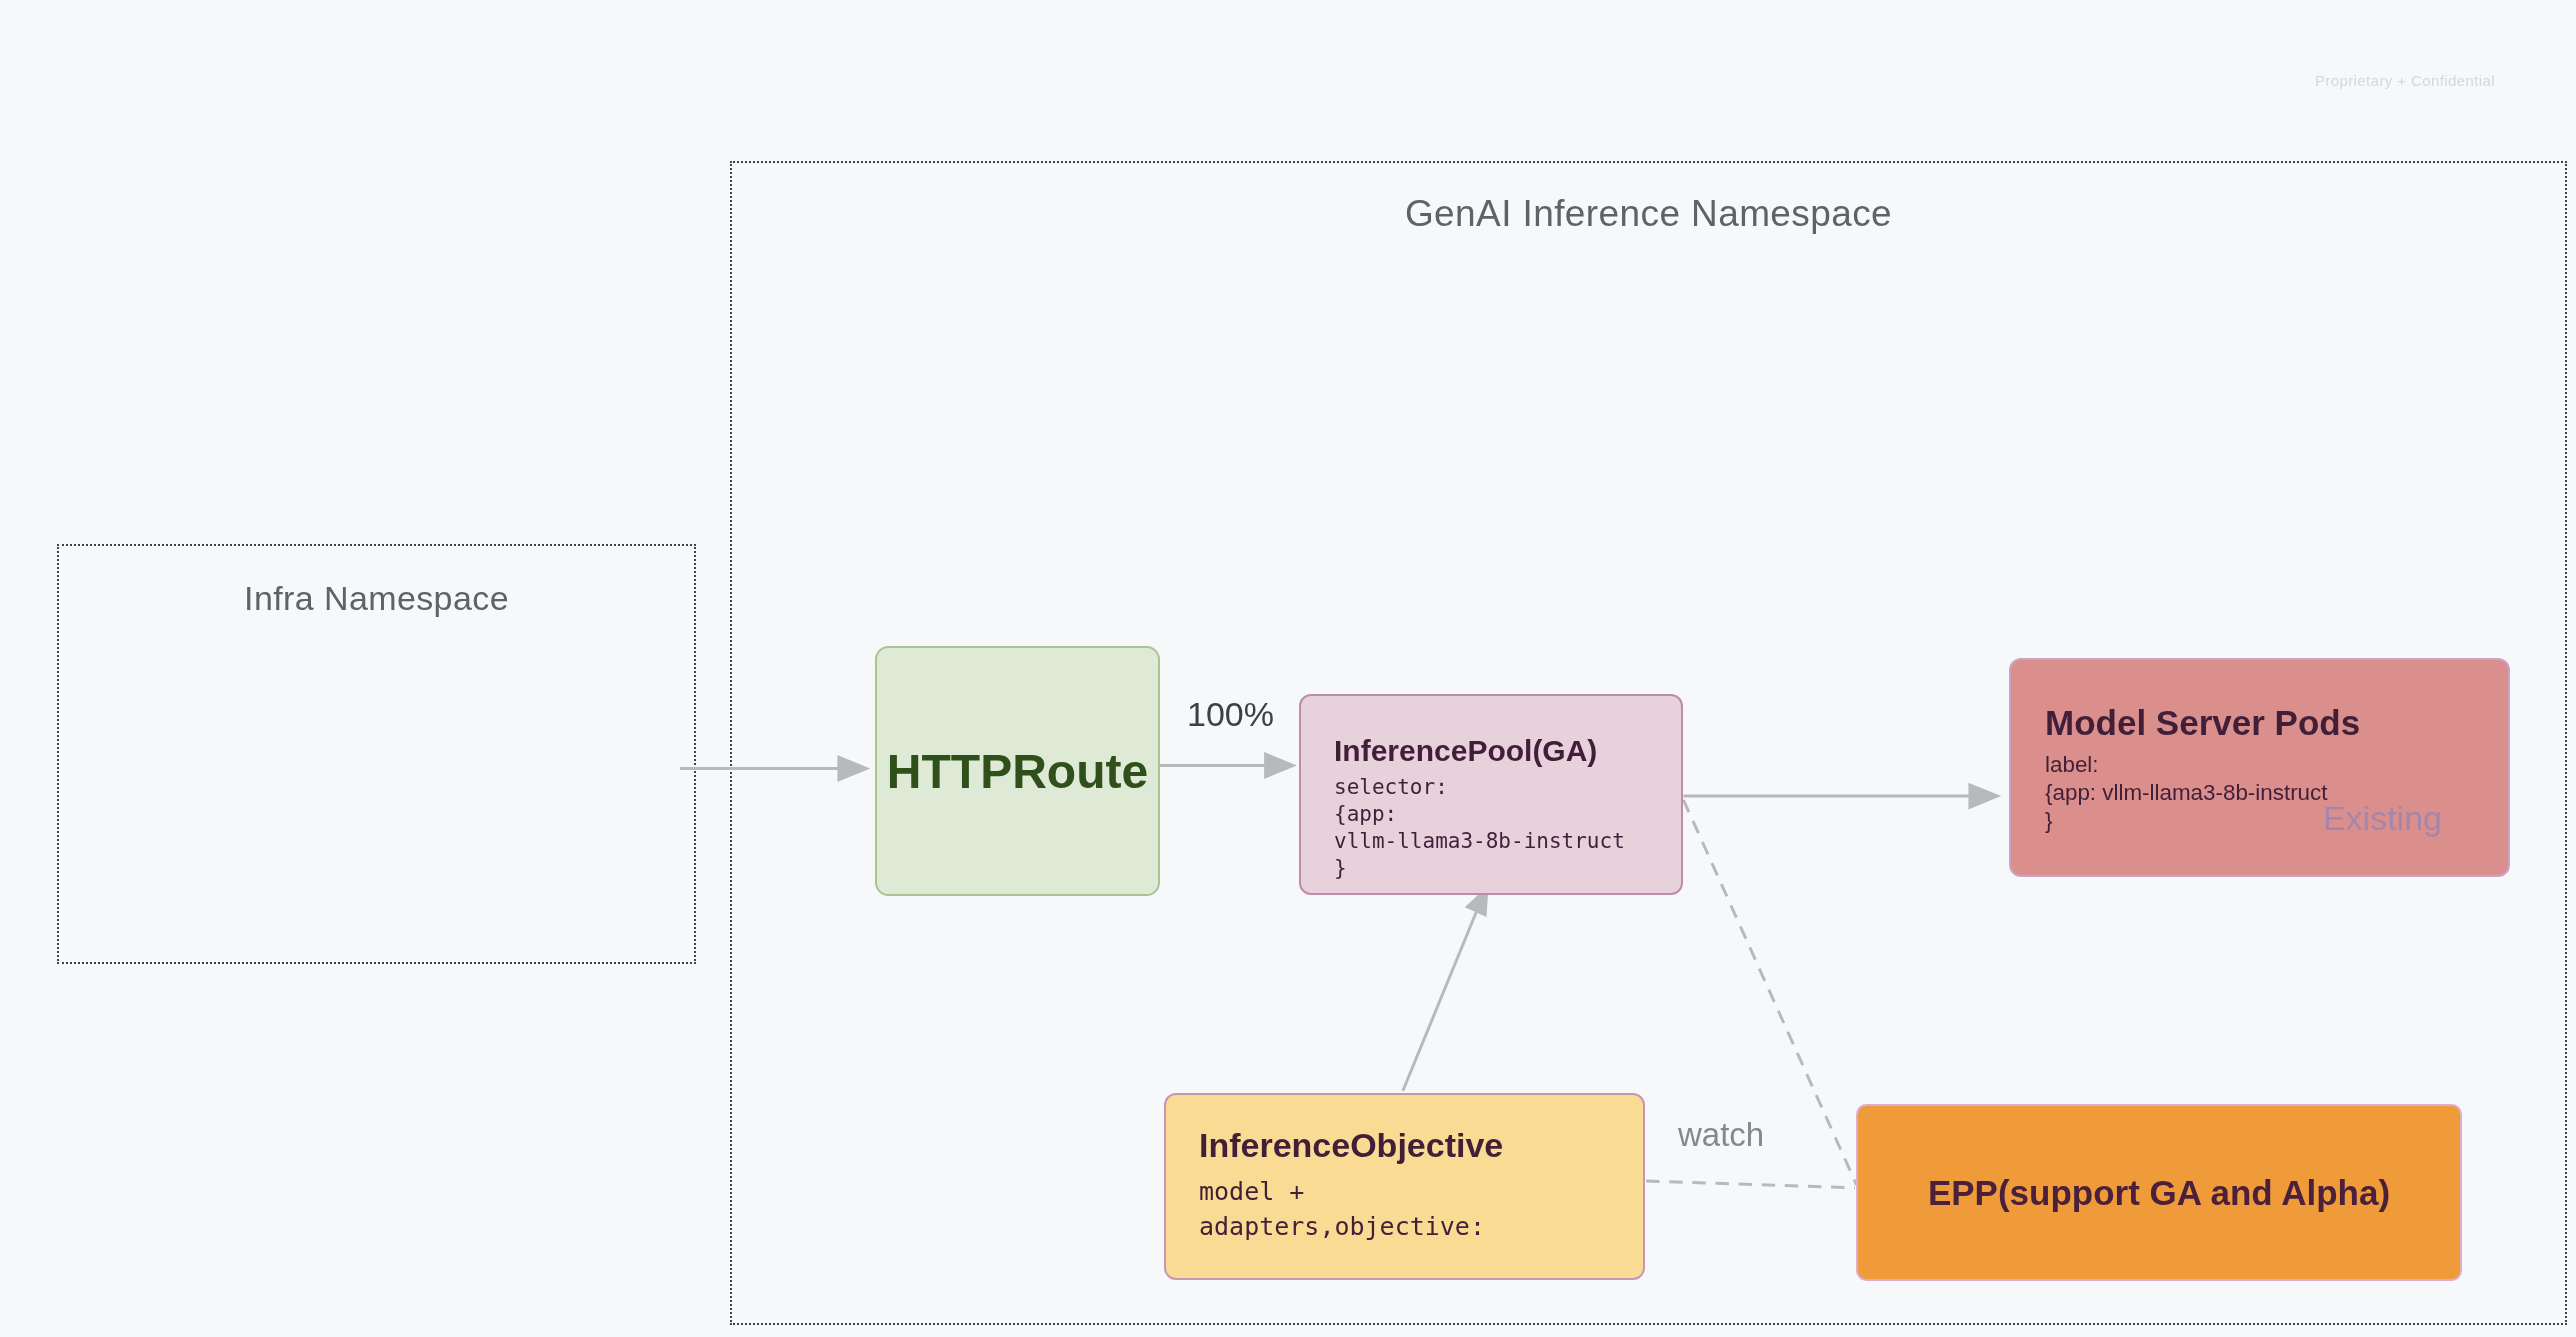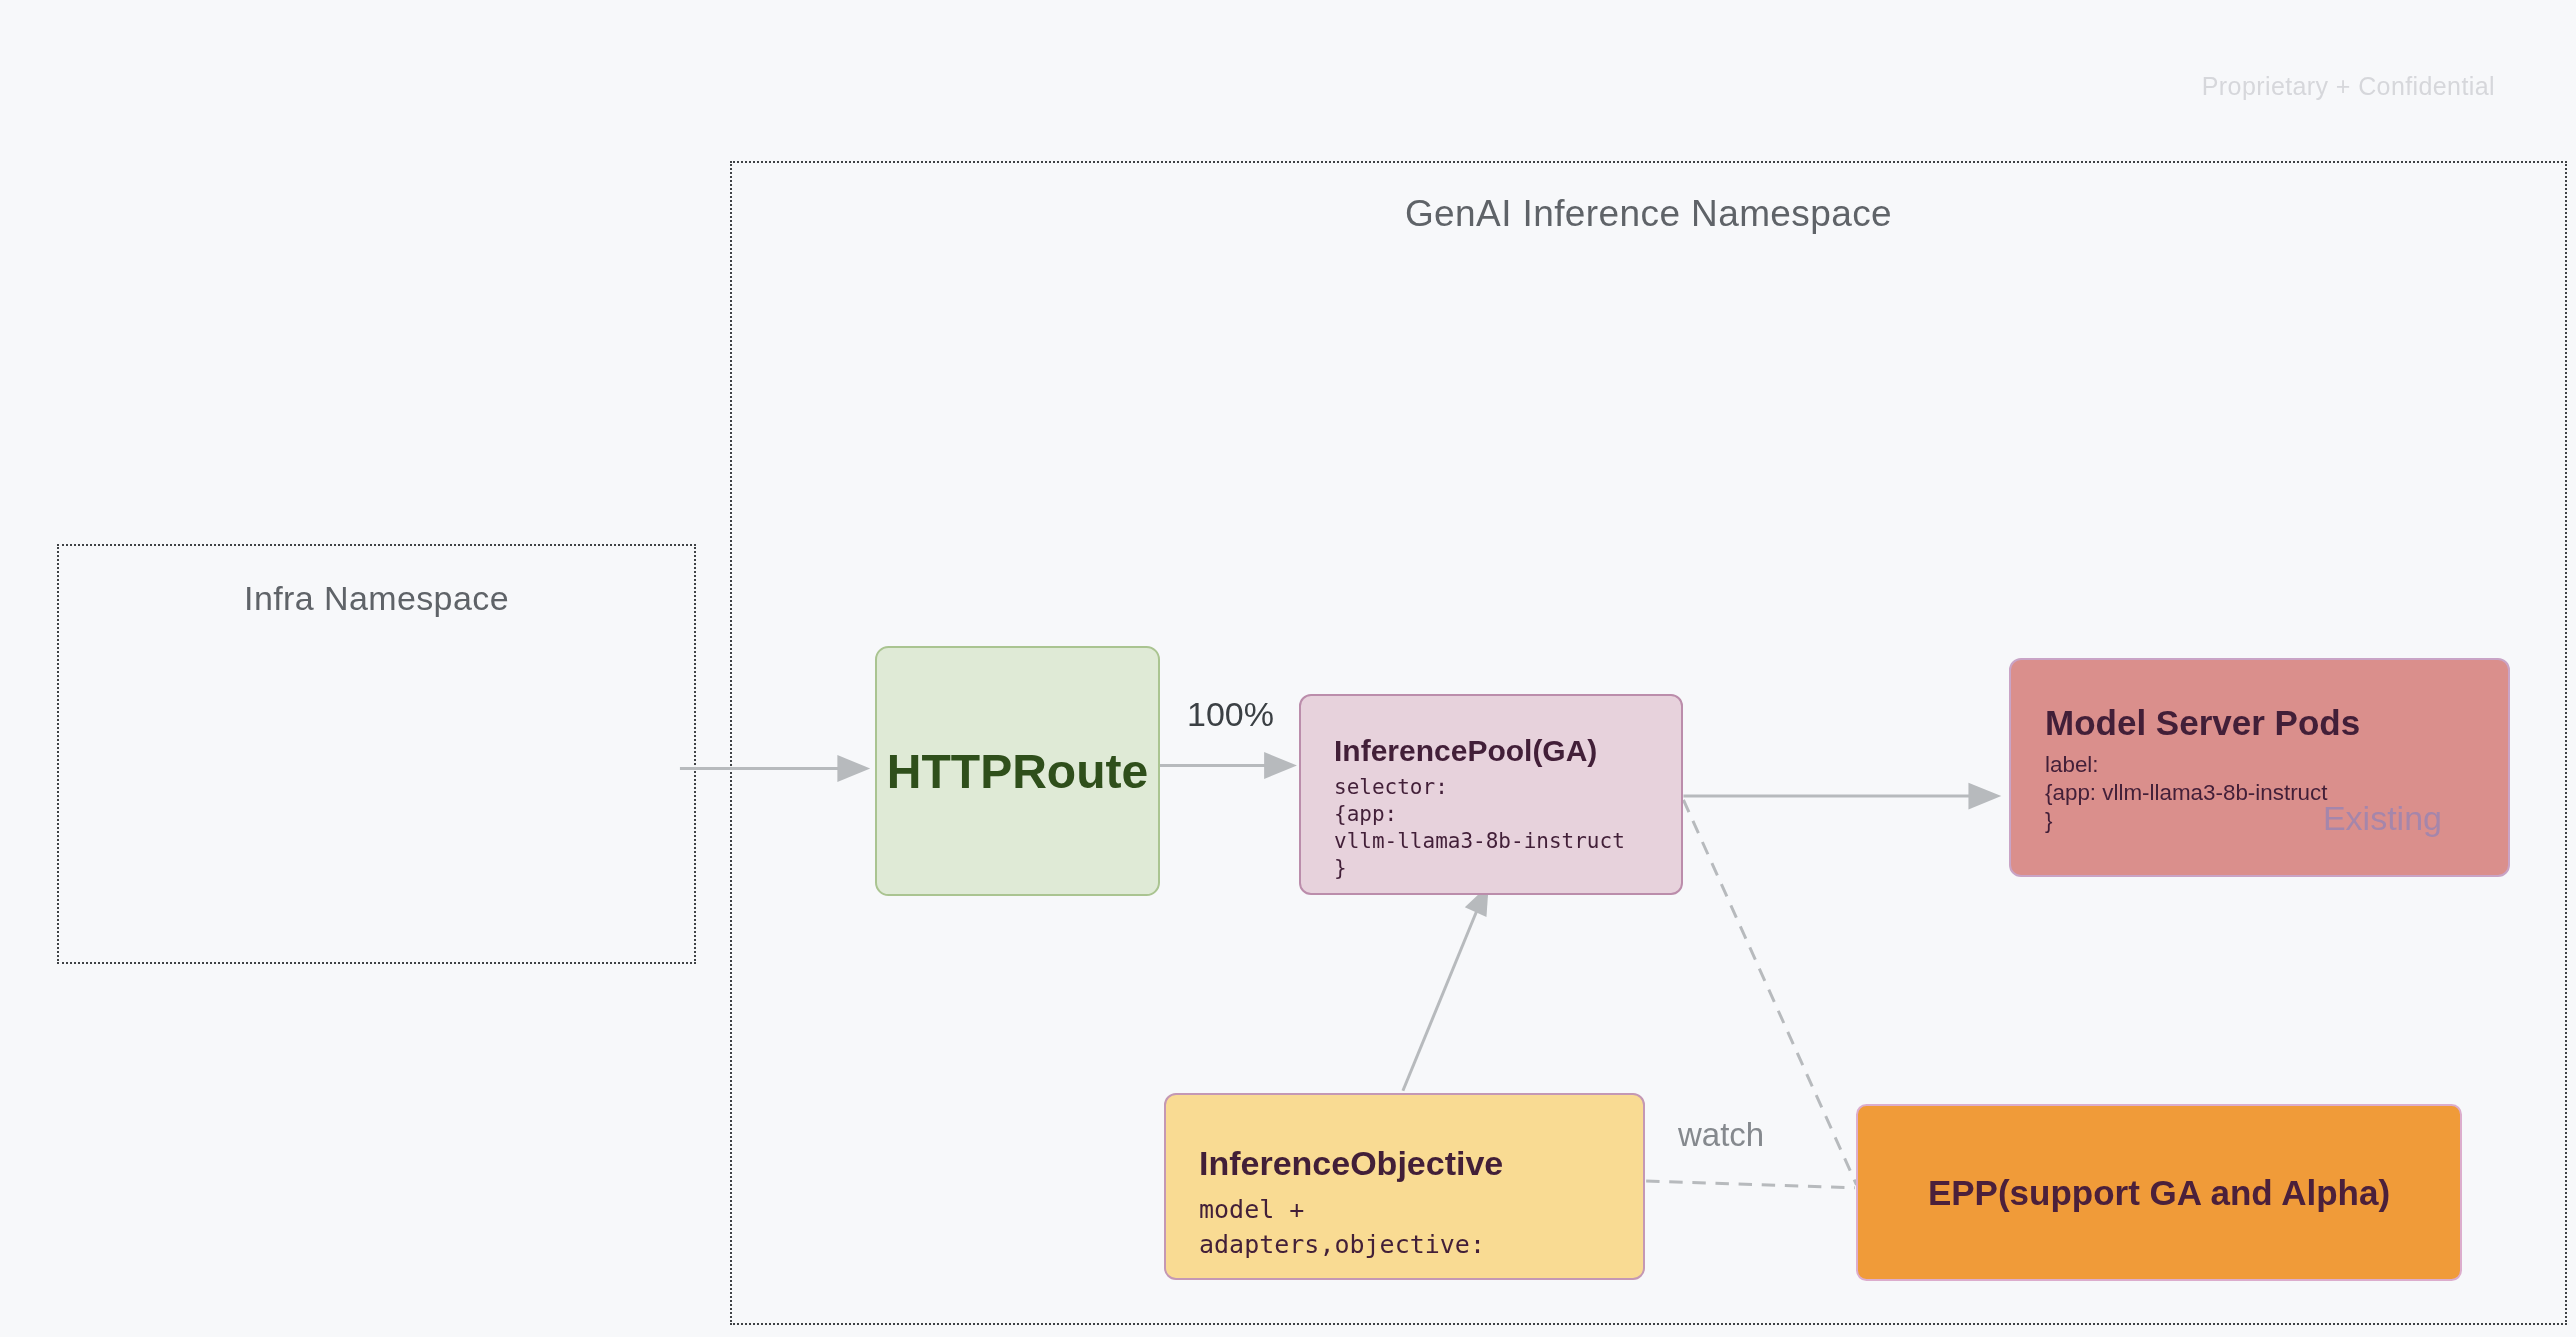--- a/index.html
+++ b/index.html
@@ -14,21 +14,21 @@
     overflow:hidden;
     position:relative;
   }
   #canvas{
     position:absolute;left:0;top:0;
     width:2576px;height:1337px;
   }
   .watermark{
     position:absolute;
     top:72px;right:81px;
-    font-size:25px;
+    font-size:15px;
     color:var(--watermark);
     letter-spacing:0.4px;
   }
   
   .ns{
     position:absolute;
     border:2.2px dotted var(--border_dotted);
   }
   .ns-genai{left:730px;top:161px;width:1837px;height:1164px;}
   .ns-infra{left:57px;top:544px;width:639px;height:420px;}
@@ -107,21 +107,21 @@
     position:absolute;
     right:66px;top:139px;
     font-size:34px;
     color:var(--existing_text);
   }
   .node-objective{
     left:1164px;top:1093px;width:481px;height:187px;
     background:var(--io_fill);
     border:2.2px solid var(--io_border);
     border-radius:12px;
-    padding:49px 15px 0 33px;
+    padding:31px 15px 0 33px;
   }
   .node-objective .node-title{
     font-size:34px;font-weight:bold;color:var(--maroon_text);
   }
   .node-objective .node-code{
     margin-top:9px;
     font-family:"DejaVu Sans Mono", monospace;
     font-size:25px;line-height:35px;
     color:var(--maroon_text);
     white-space:pre;

